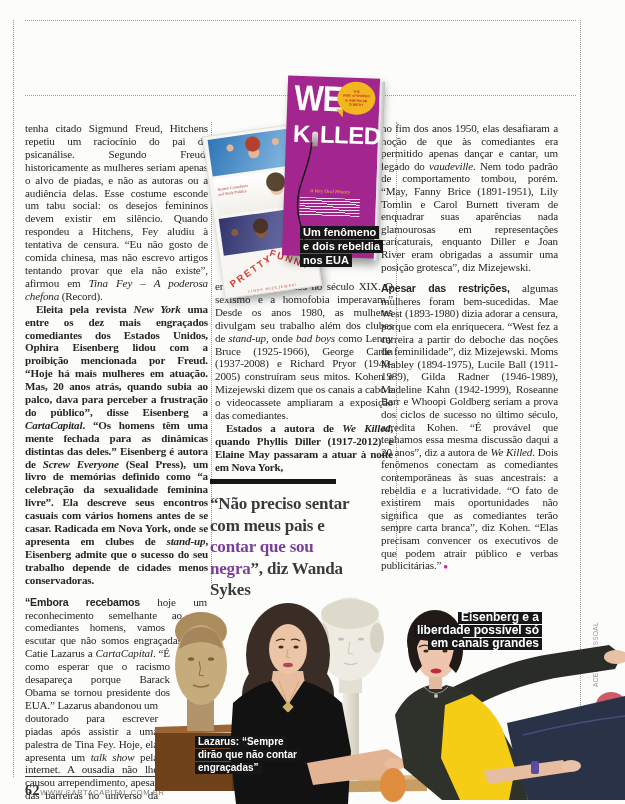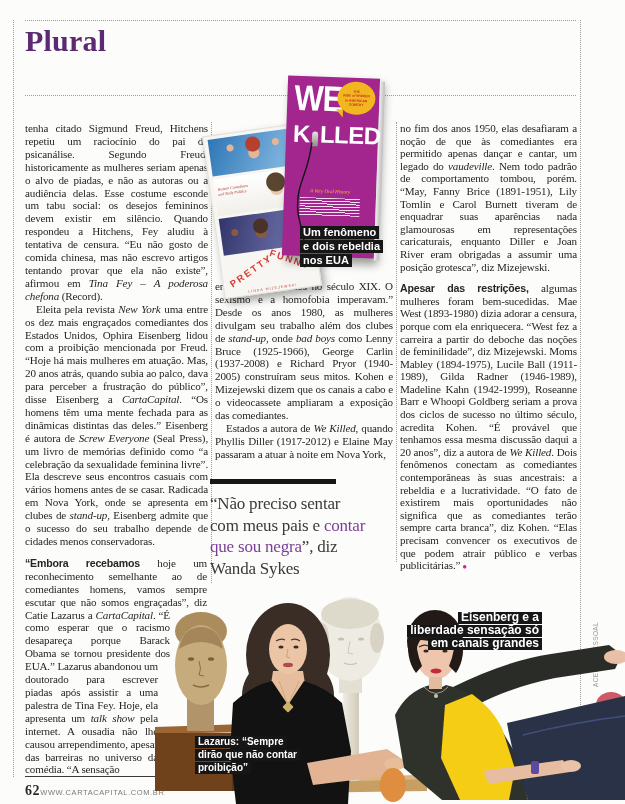--- a/index.html
+++ b/index.html
@@ -17,39 +17,39 @@
   .rule{position:absolute;height:1px;background:#3a3a3a;}
   .rule.r1{left:25px;top:776px;width:132px;}
   .rule.r2{left:390px;top:778px;width:188px;z-index:0;}
 
   .title{position:absolute;left:25px;top:24px;margin:0;font-size:30px;font-weight:bold;
          color:#5b2a72;letter-spacing:.2px;}
 
   
   .col{position:absolute;color:#262626;}
   .col p{margin:0;font-size:11.1px;line-height:12.9px;text-align:justify;letter-spacing:-.15px;}
-  .col p.indent{text-indent:11px;}
+  .col p.indent{text-indent:11px;font-weight:bold;}
   .col p.gap{margin-top:9px;}
   .col1{left:25px;top:122px;width:183px;height:668px;}
   .col2{left:215px;top:280px;width:178px;height:182px;}
-  .col3{left:400px;top:122px;width:177px;height:478px;}
+  .col3{left:381px;top:122px;width:177px;height:478px;}
   .col3 p{line-height:12.6px;}
   span.i{font-style:italic;}
   span.b{font-family:"Liberation Sans",sans-serif;font-weight:700;font-size:10.6px;letter-spacing:-.2px;}
   span.hl{color:#7b3e98;}
   span.dot{color:#cf2688;font-size:8px;}
   .cut{float:right;}
   .cut1{width:1px;height:54px;}
   .cut2{width:38px;height:56px;clear:right;}
   .cut3{width:50px;height:130px;clear:right;}
 
   
   .pullquote{position:absolute;left:210px;top:479px;width:158px;z-index:3;}
   .pq-bar{width:126px;height:5px;background:#161616;margin-bottom:9px;}
-  .pq-text{font-size:17px;line-height:21.5px;color:#3a3a3a;letter-spacing:-.2px;}
+  .pq-text{font-size:17px;line-height:21.5px;color:#3a3a3a;letter-spacing:-.2px;font-weight:bold;}
 
   
   .chips{position:absolute;z-index:7;font-family:"Liberation Sans",sans-serif;}
   .chips .chip{display:inline-block;background:#161616;color:#fff;font-weight:700;
                padding:0 3px 1px 3px;margin-bottom:1px;white-space:nowrap;}
   .books-caption{left:300px;top:226px;font-size:11px;line-height:12px;}
   .laz-caption{left:187px;top:736px;font-size:10px;line-height:11px;padding-left:8px;}
   .eis-caption{left:392px;top:612px;width:150px;text-align:right;font-size:12px;line-height:11px;}
 
   
@@ -125,21 +125,20 @@
 
   <div class="vline left"></div>
   <div class="vline right"></div>
   <div class="hline top"></div>
   <div class="hline mid"></div>
   <div class="vline sep1"></div>
   <div class="vline sep2"></div>
   <div class="rule r1"></div>
   <div class="rule r2"></div>
 
-  <h1 class="title">Plural</h1>
 
   <div class="col col1">
       <p><span>tenha citado Sigmund Freud, Hitchens repetiu um raciocínio do pai da psicanálise. Segundo Freud, historicamente as mulheres seriam apenas o alvo de piadas, e não as autoras ou a audiência delas. Esse costume esconde um tabu social: os desejos femininos devem existir em silêncio. Quando respondeu a Hitchens, Fey aludiu à tentativa de censura. “Eu não gosto de comida chinesa, mas não escrevo artigos tentando provar que ela não existe”, afirmou em </span><span class="i">Tina Fey – A poderosa chefona</span><span> (Record).</span></p>
       <p class="indent"><span>Eleita pela revista </span><span class="i">New York</span><span> uma entre os dez mais engraçados comediantes dos Estados Unidos, Ophira Eisenberg lidou com a proibição mencionada por Freud. “Hoje há mais mulheres em atuação. Mas, 20 anos atrás, quando subia ao palco, dava para perceber a frustração do público”, disse Eisenberg a </span><span class="i">CartaCapital</span><span>. “Os homens têm uma mente fechada para as dinâmicas distintas das deles.” Eisenberg é autora de </span><span class="i">Screw Everyone</span><span> (Seal Press), um livro de memórias definido como “a celebração da sexualidade feminina livre”. Ela descreve seus encontros casuais com vários homens antes de se casar. Radicada em Nova York, onde se apresenta em clubes de </span><span class="i">stand-up</span><span>, Eisenberg admite que o sucesso do seu trabalho depende de cidades menos conservadoras.</span></p>
       <p class="gap"><span class="cut cut1"></span><span class="cut cut2"></span><span class="cut cut3"></span><span class="b">“Embora recebamos</span><span> hoje um reconhecimento semelhante ao de comediantes homens, vamos sempre escutar que não somos engraçadas”, diz Catie Lazarus a </span><span class="i">CartaCapital</span><span>. “É como esperar que o racismo desapareça porque Barack Obama se tornou presidente dos EUA.” Lazarus abandonou um doutorado para escrever piadas após assistir a uma palestra de Tina Fey. Hoje, ela apresenta um </span><span class="i">talk show</span><span> pela internet. A ousadia não lhe causou arrependimento, apesar das barreiras no universo da comédia. “A sensação</span></p>
     </div>
   <div class="col col2">
       <p><span>era de que vivíamos no século XIX. O sexismo e a homofobia imperavam.” Desde os anos 1980, as mulheres divulgam seu trabalho além dos clubes de </span><span class="i">stand-up</span><span>, onde </span><span class="i">bad boys</span><span> como Lenny Bruce (1925-1966), George Carlin (1937-2008) e Richard Pryor (1940-2005) construíram seus mitos. Kohen e Mizejewski dizem que os canais a cabo e o videocassete ampliaram a exposição das comediantes.</span></p>
       <p class="indent"><span>Estados a autora de </span><span class="i">We Killed</span><span>, quando Phyllis Diller (1917-2012) e Elaine May passaram a atuar à noite em Nova York,</span></p>
     </div>
@@ -281,25 +280,25 @@
       <circle cx="381" cy="113" r="2" fill="#c9c2b4"></circle>
       <polygon points="428,188 508,177 515,189 434,201" fill="#e6bda1"></polygon>
       <rect x="476" y="178" width="8" height="13" rx="2" fill="#5b4a9e"></rect>
       <ellipse cx="516" cy="183" rx="10" ry="6" fill="#eac2a8"></ellipse>
     </g>
   </svg>
 
   <div class="chips laz-caption">
       <div><span class="chip">Lazarus: “Sempre</span></div>
       <div><span class="chip">dirão que não contar</span></div>
-      <div><span class="chip">proibição”</span></div>
+      <div><span class="chip">engraçadas”</span></div>
     </div>
   <div class="chips eis-caption">
       <div><span class="chip">Eisenberg e a</span></div>
-      <div><span class="chip">liberdade sensação só</span></div>
+      <div><span class="chip">liberdade possível só</span></div>
       <div><span class="chip">em canais grandes</span></div>
     </div>
 
   <div class="credit">ACERVO PESSOAL</div>
 
   <div class="footer">
     <span class="pn">62</span><span class="site">WWW.CARTACAPITAL.COM.BR</span>
   </div>
 </div>
 

